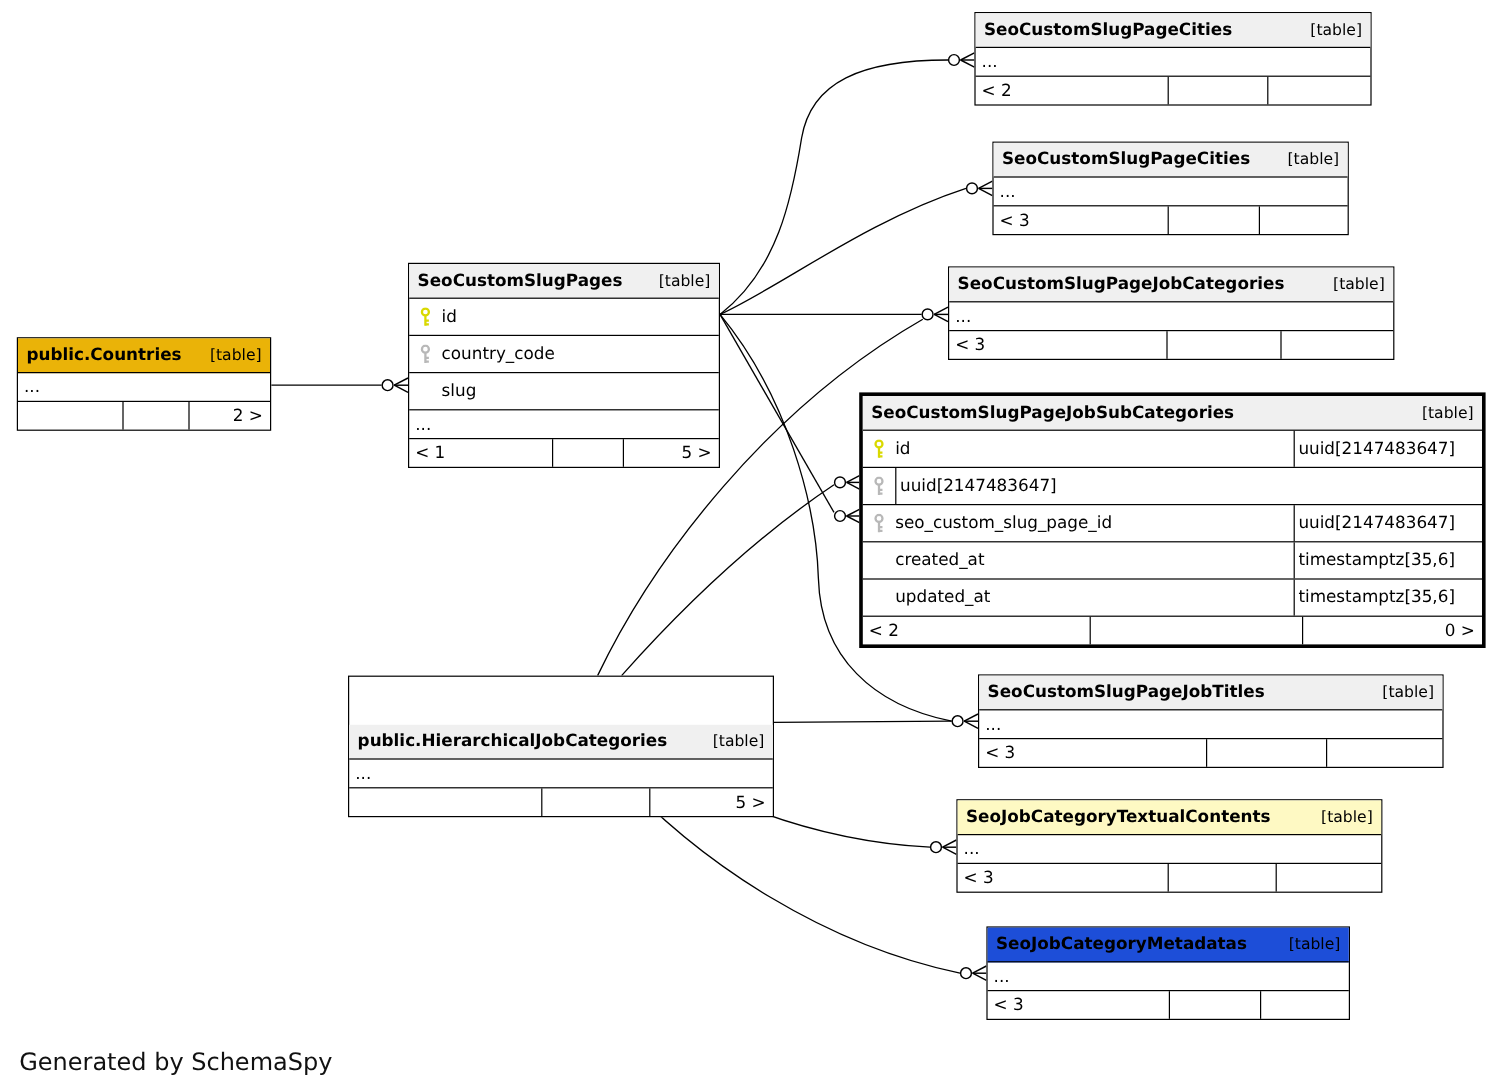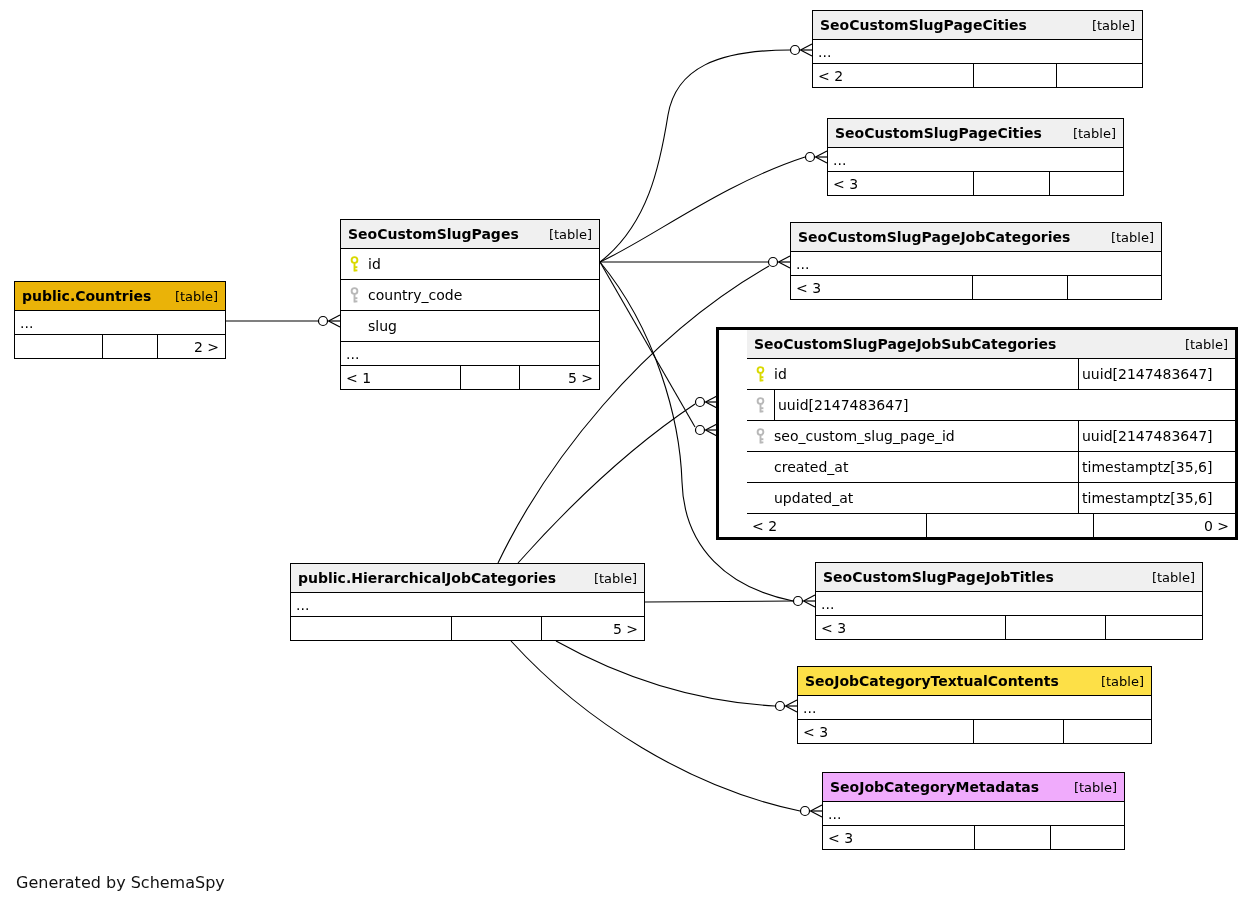--- a/index.html
+++ b/index.html
@@ -19,21 +19,21 @@
   .tbl-row .col-name{font-size:14px;white-space:nowrap;flex:1;}
   .tbl-row.no-icon .col-name{padding-left:27px;}
   .tbl-row .dots{font-size:14px;padding-left:5px;}
   .tbl-row .type-cell{border-left:1px solid #000;width:150px;flex:none;align-self:stretch;
                       display:flex;align-items:center;padding:0 3px;font-size:14px;white-space:nowrap;}
   .tbl-footer{display:flex;height:23px;align-items:stretch;}
   .tbl-footer .cell{display:flex;align-items:center;font-size:14px;box-sizing:border-box;}
   .tbl-footer .cell.c2,.tbl-footer .cell.c3{border-left:1px solid #000;}
   .tbl-footer .cell.c1{padding-left:5px;}
   .tbl-footer .cell.c3{justify-content:flex-end;padding-right:6px;}
-  .gen-note{position:absolute;left:16px;top:873px;font-size:16px;color:#111;z-index:2;}
+  .gen-note{position:absolute;left:16px;top:873px;font-size:20px;color:#111;z-index:2;}
 </style>
 </head>
 <body>
 
 <div id="canvas">
   <svg class="connectors" viewBox="0 0 1253 903" xmlns="http://www.w3.org/2000/svg">
       <g>
         <path d="M226,321 L318,321" fill="none" stroke="#000000" stroke-width="1.1" aria-label="public.Countries -&gt; SeoCustomSlugPages.country_code"></path>
         <circle cx="323" cy="321" r="4.5" fill="#ffffff" stroke="#000000" stroke-width="1.2"></circle>
         <line x1="328.5" y1="321" x2="340" y2="315" stroke="#000000" stroke-width="1.2"></line>
@@ -192,21 +192,21 @@
       </div>
       <div class="tbl-row ellipsis">
         <span class="dots">...</span>
       </div>
       <div class="tbl-footer">
         <span class="cell c1" style="width: 49%;">&lt; 3</span>
         <span class="cell c2" style="width: 25.6%;"></span>
         <span class="cell c3" style="flex: 1 1 0%;"></span>
       </div>
     </div>
-    <div class="tbl highlight" style="left: 716px; top: 327px; width: 522px; padding-left: 28px;">
+    <div class="tbl highlight" style="left: 716px; top: 327px; width: 522px;">
       <div class="tbl-header" style="background: rgb(240, 240, 240);">
         <span class="tbl-name">SeoCustomSlugPageJobSubCategories</span>
         <span class="tbl-badge">[table]</span>
       </div>
       <div class="tbl-row">
         <span class="icon-cell">
           <svg width="11" height="17" viewBox="0 0 11 17">
             <circle cx="5.5" cy="4" r="2.9" fill="none" stroke="#d9d900" stroke-width="1.9"></circle>
             <path d="M5.5,6.9 L5.5,15.5" stroke="#d9d900" stroke-width="1.9" fill="none"></path>
             <path d="M5.5,11.2 L8.4,11.2" stroke="#d9d900" stroke-width="1.9" fill="none"></path>
@@ -247,21 +247,21 @@
         <span class="col-name">updated_at</span>
         <span class="type-cell">timestamptz[35,6]</span>
       </div>
       <div class="tbl-footer">
         <span class="cell c1" style="width: 36.6%;">&lt; 2</span>
         <span class="cell c2" style="width: 34.3%;"></span>
         <span class="cell c3" style="flex: 1 1 0%;">0 &gt;</span>
       </div>
     </div>
     <div class="tbl" style="left: 290px; top: 563px; width: 355px;">
-      <div class="tbl-header" style="background: rgb(240, 240, 240);">
+      <div class="tbl-header" style="background: rgb(240, 240, 240); margin-top: 40px;">
         <span class="tbl-name">public.HierarchicalJobCategories</span>
         <span class="tbl-badge">[table]</span>
       </div>
       <div class="tbl-row ellipsis">
         <span class="dots">...</span>
       </div>
       <div class="tbl-footer">
         <span class="cell c1" style="width: 45.3%;"></span>
         <span class="cell c2" style="width: 25.5%;"></span>
         <span class="cell c3" style="flex: 1 1 0%;">5 &gt;</span>
@@ -275,35 +275,35 @@
       <div class="tbl-row ellipsis">
         <span class="dots">...</span>
       </div>
       <div class="tbl-footer">
         <span class="cell c1" style="width: 49%;">&lt; 3</span>
         <span class="cell c2" style="width: 26%;"></span>
         <span class="cell c3" style="flex: 1 1 0%;"></span>
       </div>
     </div>
     <div class="tbl" style="left: 797px; top: 666px; width: 355px;">
-      <div class="tbl-header" style="background: #fde047;">
+      <div class="tbl-header" style="background: #fef9c3;">
         <span class="tbl-name">SeoJobCategoryTextualContents</span>
         <span class="tbl-badge">[table]</span>
       </div>
       <div class="tbl-row ellipsis">
         <span class="dots">...</span>
       </div>
       <div class="tbl-footer">
         <span class="cell c1" style="width: 49.6%;">&lt; 3</span>
         <span class="cell c2" style="width: 25.5%;"></span>
         <span class="cell c3" style="flex: 1 1 0%;"></span>
       </div>
     </div>
     <div class="tbl" style="left: 822px; top: 772px; width: 303px;">
-      <div class="tbl-header" style="background: #f0abfc; text-align: center;">
+      <div class="tbl-header" style="background: #1d4ed8; text-align: center;">
         <span class="tbl-name">SeoJobCategoryMetadatas</span>
         <span class="tbl-badge">[table]</span>
       </div>
       <div class="tbl-row ellipsis">
         <span class="dots">...</span>
       </div>
       <div class="tbl-footer">
         <span class="cell c1" style="width: 50%;">&lt; 3</span>
         <span class="cell c2" style="width: 25.5%;"></span>
         <span class="cell c3" style="flex: 1 1 0%;"></span>

